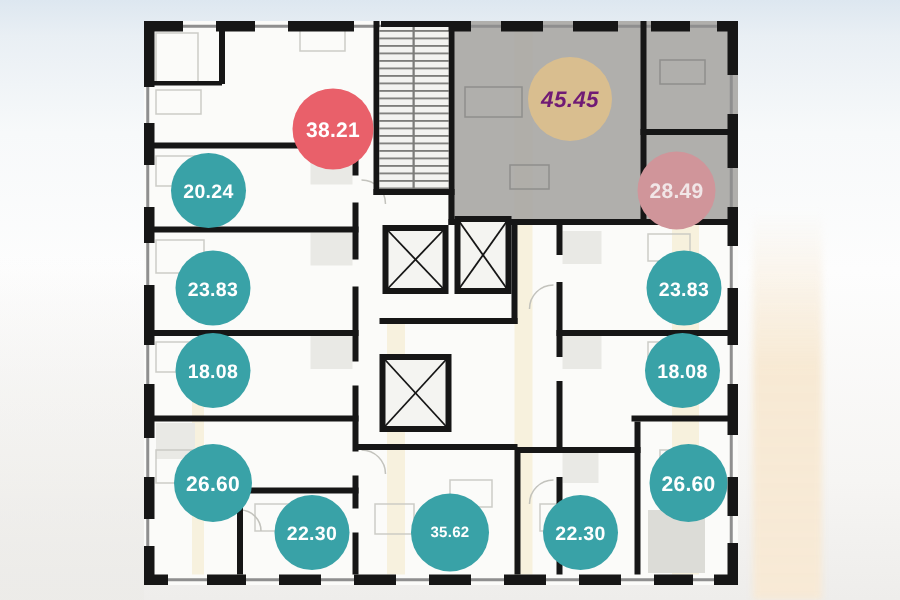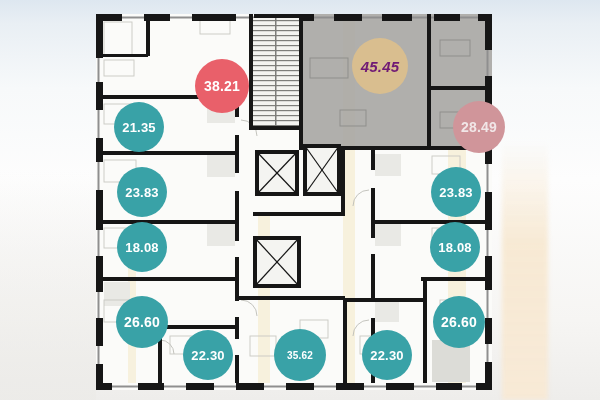--- a/index.html
+++ b/index.html
@@ -192,25 +192,25 @@
     </g>
   </svg>
 
   <div id="badges">
       <div class="badge" style="left: 222px; top: 62px; width: 54px; height: 54px; background: rgb(233, 96, 106); color: rgb(255, 255, 255); font-size: 14px; margin-top: 24px;">
         <span>38.21</span>
       </div>
       <div class="badge" style="left: 380px; top: 66px; width: 56px; height: 56px; background: rgb(217, 190, 143); color: #701a75; font-size: 15px; font-style: italic;">
         <span>45.45</span>
       </div>
-      <div class="badge" style="left: 451px; top: 127px; width: 52px; height: 52px; background: rgb(208, 149, 154); color: rgb(241, 230, 231); font-size: 14px; margin-left: 28px;">
+      <div class="badge" style="left: 451px; top: 127px; width: 52px; height: 52px; background: rgb(208, 149, 154); color: rgb(241, 230, 231); font-size: 14px;">
         <span>28.49</span>
       </div>
       <div class="badge" style="left: 139px; top: 127px; width: 50px; height: 50px; background: rgb(57, 162, 167); color: rgb(255, 255, 255); font-size: 13px;">
-        <span>21.35</span>
+        <span>20.24</span>
       </div>
       <div class="badge" style="left: 142px; top: 192px; width: 50px; height: 50px; background: rgb(57, 162, 167); color: rgb(255, 255, 255); font-size: 13px;">
         <span>23.83</span>
       </div>
       <div class="badge" style="left: 142px; top: 247px; width: 50px; height: 50px; background: rgb(57, 162, 167); color: rgb(255, 255, 255); font-size: 13px;">
         <span>18.08</span>
       </div>
       <div class="badge" style="left: 142px; top: 322px; width: 52px; height: 52px; background: rgb(57, 162, 167); color: rgb(255, 255, 255); font-size: 14px;">
         <span>26.60</span>
       </div>

